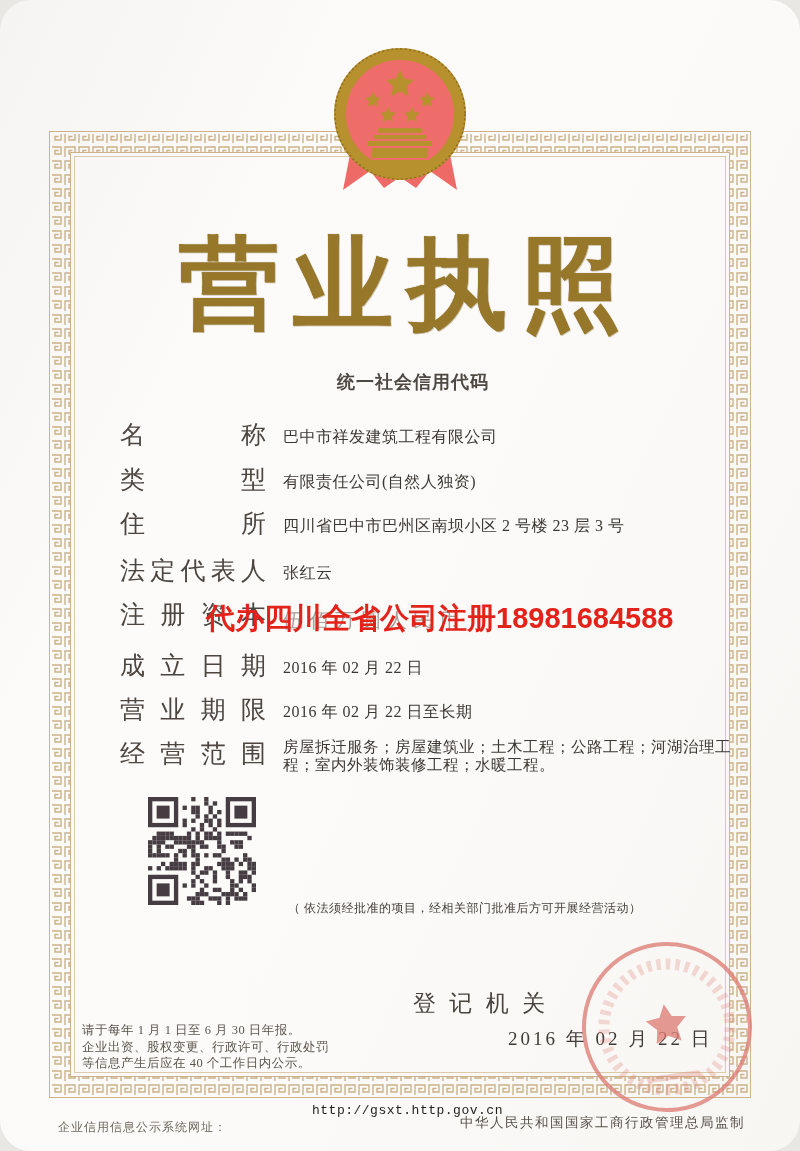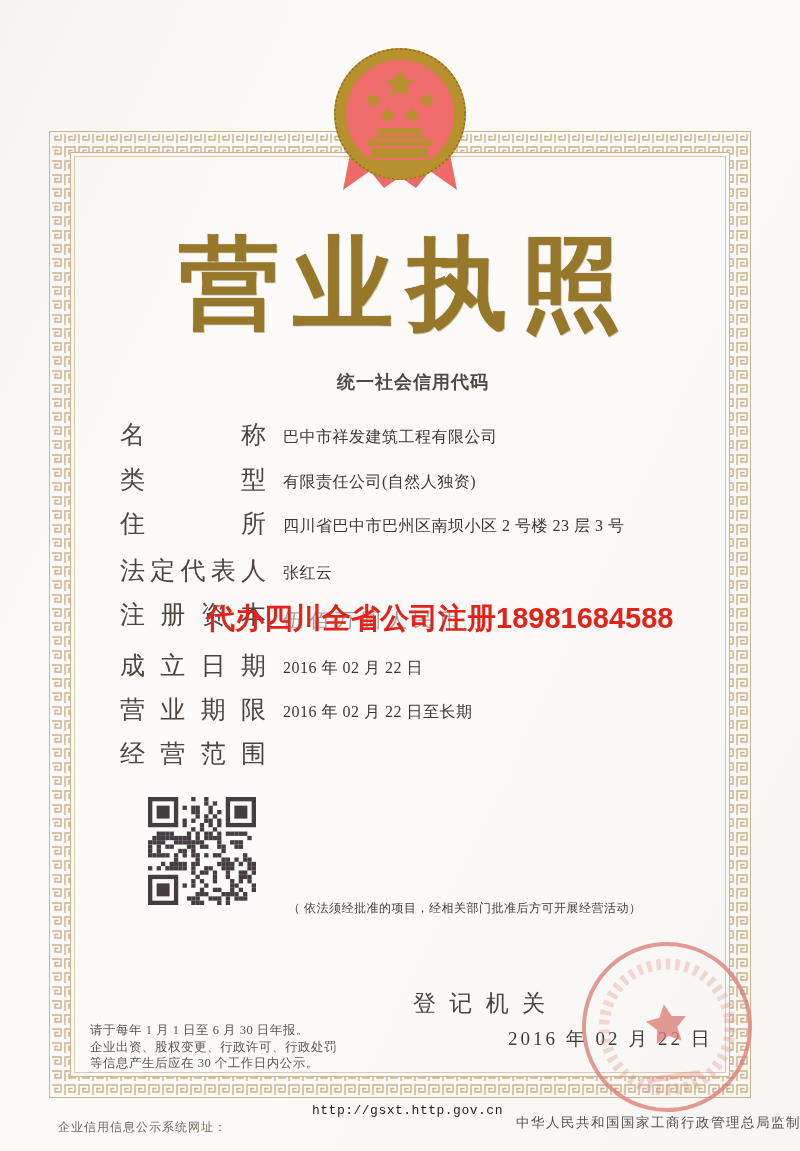--- a/index.html
+++ b/index.html
@@ -1,18 +1,18 @@
 <!DOCTYPE html>
 <html><head>
 <meta charset="utf-8">
 <style>
   html,body{margin:0;padding:0;background:#e9e7e4;}
   .page{position:relative;width:800px;height:1151px;overflow:hidden;
     background:linear-gradient(115deg,#f5f4f2 0%,#fcfbfa 28%,#fbfaf8 60%,#f8f6f3 100%);
-    font-family:"Liberation Serif",serif;color:#3b3633;}
+    font-family:"Liberation Serif",serif;color:#3b3633;border-radius:31px;}
   .abs{position:absolute;}
   
   .frame{left:49px;top:131px;width:702px;height:967px;}
   
   .emblem{left:328px;top:44px;width:144px;height:152px;}
   
   .title{left:0;top:231px;width:100%;text-align:center;font-size:100px;line-height:1.04;
     font-weight:700;letter-spacing:14px;padding-left:14px;box-sizing:border-box;
     color:#97772a;text-shadow:0 0 1px #7d6220, 1px 1px 0 rgba(133,104,32,.35);
     font-family:"Liberation Sans",sans-serif;}
@@ -36,26 +36,26 @@
   .qr{left:148px;top:797px;width:108px;height:108px;z-index:2;}
   
   .note{left:288px;top:900px;font-size:12px;color:#46403c;white-space:nowrap;letter-spacing:.5px;}
   
   .registrar{left:413px;top:988px;width:132px;display:flex;justify-content:space-between;
     font-size:23px;color:#4a443f;font-weight:500;}
   .issue-date{left:508px;top:1026px;font-size:19px;color:#403b37;letter-spacing:3px;white-space:nowrap;}
   
   .seal{left:578px;top:938px;width:178px;height:178px;z-index:7;transform:rotate(-8deg);opacity:.92;}
   
-  .annual{left:90px;top:1022px;font-size:12.5px;line-height:16.5px;color:#5c554e;letter-spacing:.5px;}
+  .annual{left:82px;top:1022px;font-size:12.5px;line-height:16.5px;color:#5c554e;letter-spacing:.5px;}
   
   .pub-label{left:58px;top:1119px;font-size:12px;color:#6e675f;letter-spacing:1px;}
   .pub-url{left:312px;top:1103px;font-size:13px;color:#211e1b;
     font-family:"Liberation Mono",monospace;letter-spacing:.5px;}
-  .producer{left:516px;top:1114px;font-size:13.5px;color:#57504a;letter-spacing:1.5px;white-space:nowrap;}
+  .producer{left:460px;top:1114px;font-size:13.5px;color:#57504a;letter-spacing:1.5px;white-space:nowrap;}
 </style>
 </head>
 <body>
 
 <div class="page">
 
   <svg class="abs frame" viewBox="0 0 702 967" xmlns="http://www.w3.org/2000/svg">
     <defs>
       <pattern id="mea" width="14" height="14" patternUnits="userSpaceOnUse">
         <path d="M2 12 V2 H12 V9 H6 V5.5 H9.5" fill="none" stroke="#c9ae82" stroke-width="1.4"></path>
@@ -153,20 +153,21 @@
       </div>
     <div class="fvalue">2016 年 02 月 22 日至长期</div>
   </div>
   <div class="row row-scope" style="top:740px">
     <div class="flabel justify-chars">
         <span>经</span>
         <span>营</span>
         <span>范</span>
         <span>围</span>
       </div>
+    <div class="fvalue">房屋拆迁服务；房屋建筑业；土木工程；公路工程；河湖治理工程；室内外装饰装修工程；水暖工程。</div>
   </div>
 
   <div class="abs watermark" style="color: rgb(227, 35, 26);">代办四川全省公司注册18981684588</div>
 
   <div class="abs qr">
     <svg width="108" height="108" viewBox="0 0 108 108" xmlns="http://www.w3.org/2000/svg">
         <rect x="43.2" y="0" width="4.32" height="4.32" fill="#453d42"></rect>
         <rect x="56.160000000000004" y="0" width="4.32" height="4.32" fill="#453d42"></rect>
         <rect x="56.160000000000004" y="4.32" width="4.32" height="4.32" fill="#453d42"></rect>
         <rect x="64.80000000000001" y="4.32" width="4.32" height="4.32" fill="#453d42"></rect>
@@ -384,20 +385,20 @@
   <svg class="abs seal" viewBox="0 0 178 178" xmlns="http://www.w3.org/2000/svg">
     <circle cx="89" cy="89" r="83" fill="none" stroke="#dd7e75" stroke-width="4" opacity="0.85"></circle>
     <circle cx="89" cy="89" r="63" fill="none" stroke="#dd7e75" stroke-width="11" stroke-dasharray="4.5 5" opacity="0.30"></circle>
     <path fill="#dd7e75" opacity="0.85" d="M89 66 l6.2 12.7 14 2 -10.1 9.8 2.4 13.9 -12.5 -6.6 -12.5 6.6 2.4 -13.9 -10.1 -9.8 14 -2 Z"></path>
     <rect x="62" y="136" width="54" height="6" rx="3" fill="#dd7e75" opacity="0.35"></rect>
   </svg>
 
   <div class="abs annual">
     <div>请于每年 1 月 1 日至 6 月 30 日年报。</div>
     <div>企业出资、股权变更、行政许可、行政处罚</div>
-    <div>等信息产生后应在 30 个工作日内公示。</div>
+    <div>等信息产生后应在 40 个工作日内公示。</div>
   </div>
 
   <div class="abs pub-label">企业信用信息公示系统网址：</div>
   <div class="abs pub-url">http://gsxt.http.gov.cn</div>
   <div class="abs producer">中华人民共和国国家工商行政管理总局监制</div>
 
 </div>
 
 </body></html>

